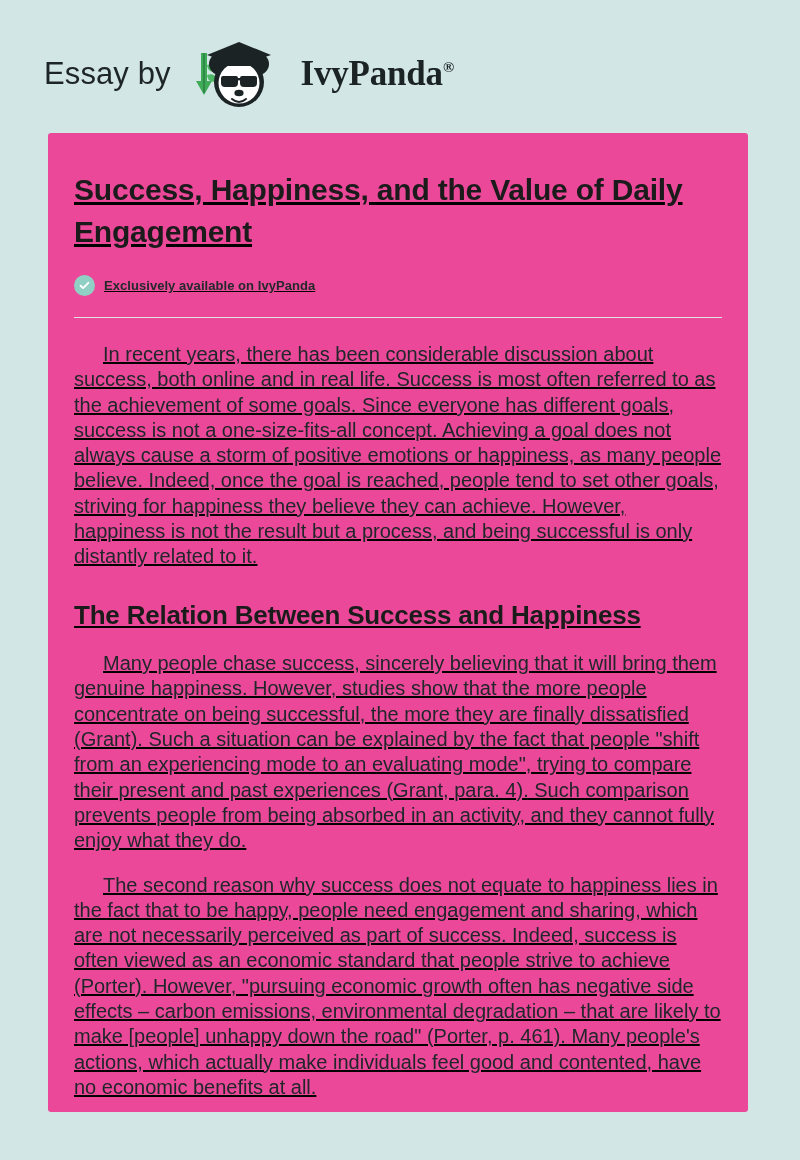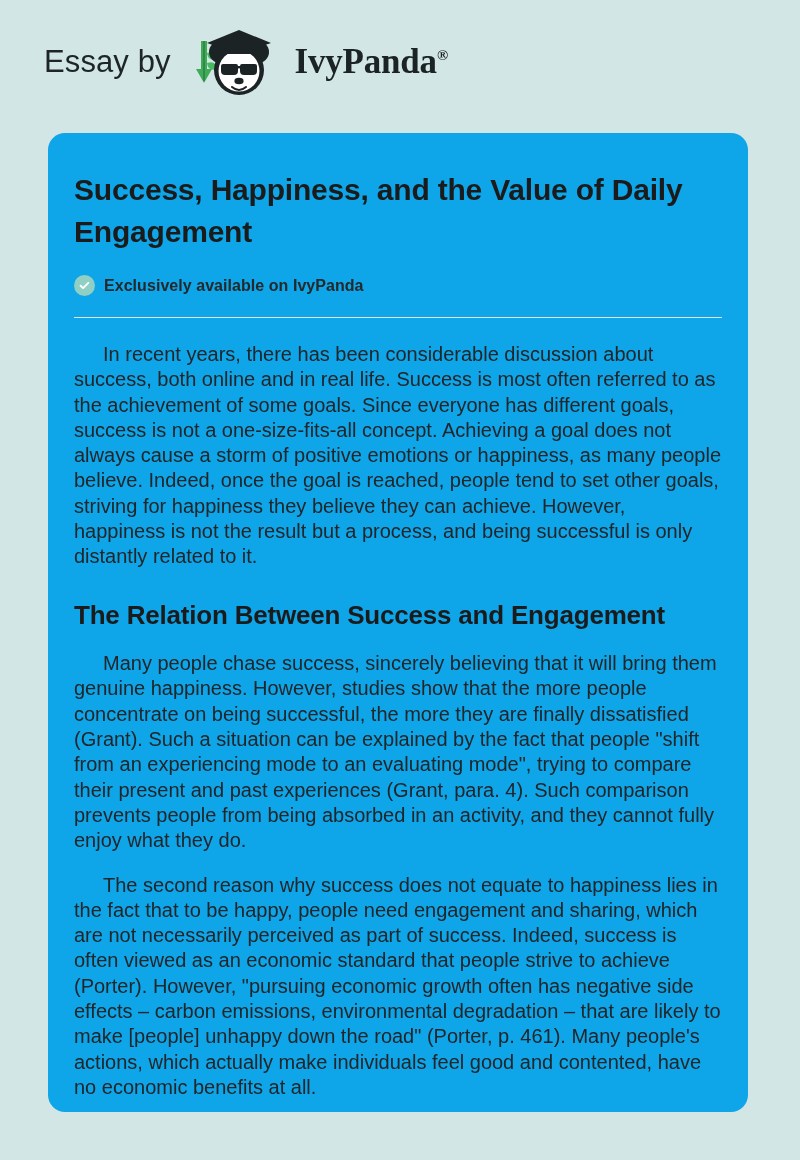--- a/index.html
+++ b/index.html
@@ -16,38 +16,38 @@
   .page {
     position: relative;
     width: 800px;
     height: 1160px;
   }
 
   
   .brand-bar {
     position: absolute;
     left: 44px;
-    top: 20px;
+    top: 32px;
     height: 82px;
     display: flex;
     align-items: center;
     gap: 14px;
   }
   .brand-essay-by {
     font-size: 31px;
     color: #1d2526;
     font-weight: 400;
     letter-spacing: 0.1px;
     line-height: 1;
     white-space: nowrap;
   }
   .brand-logo {
     display: flex;
     align-items: center;
-    gap: 6px;
+    gap: 12px;
     justify-content: center;
   }
   .panda-mark {
     width: 104px;
     height: 76px;
     display: block;
   }
   .brand-wordmark {
     font-family: "Liberation Serif", serif;
     font-weight: bold;
@@ -64,25 +64,26 @@
     font-weight: bold;
   }
 
   
   .doc-card {
     position: absolute;
     left: 48px;
     top: 133px;
     width: 700px;
     height: 979px;
-    background: #0ea5e9;
-    border-radius: 17px;
+    background: #ec4899;
+    border-radius: 3px;
     box-sizing: border-box;
     padding: 36px 26px 0 26px;
     overflow: hidden;
+    text-decoration: underline;
   }
   .doc-inner {
     width: 648px;
     margin: 0 auto;
   }
 
   .doc-title {
     font-size: 30px;
     line-height: 1.4;
     font-weight: bold;
@@ -102,21 +103,21 @@
     height: 21px;
     border-radius: 50%;
     background: #8fcfc4;
     display: inline-flex;
     align-items: center;
     justify-content: center;
     flex: 0 0 auto;
   }
   .check-badge svg { display: block; }
   .exclusive-text {
-    font-size: 16px;
+    font-size: 13px;
     font-weight: bold;
     color: #24292b;
     letter-spacing: 0.05px;
   }
 
   .divider {
     height: 1px;
     background: #e2e2e2;
     width: 100%;
     margin: 0 0 24px 0;
@@ -196,20 +197,20 @@
             <path d="M2.6 6.7 L5.1 9.1 L10.3 3.8" stroke="#ffffff" stroke-width="1.9" fill="none" stroke-linecap="round" stroke-linejoin="round"></path>
           </svg>
         </span>
         <span class="exclusive-text">Exclusively available on IvyPanda</span>
       </div>
 
       <div class="divider"></div>
 
       <p class="body-para">In recent years, there has been considerable discussion about success, both online and in real life. Success is most often referred to as the achievement of some goals. Since everyone has different goals, success is not a one-size-fits-all concept. Achieving a goal does not always cause a storm of positive emotions or happiness, as many people believe. Indeed, once the goal is reached, people tend to set other goals, striving for happiness they believe they can achieve. However, happiness is not the result but a process, and being successful is only distantly related to it.</p>
 
-      <h2 class="section-heading second">The Relation Between Success and Engagement</h2>
+      <h2 class="section-heading second">The Relation Between Success and Happiness</h2>
       <p class="body-para">Many people chase success, sincerely believing that it will bring them genuine happiness. However, studies show that the more people concentrate on being successful, the more they are finally dissatisfied (Grant). Such a situation can be explained by the fact that people "shift from an experiencing mode to an evaluating mode", trying to compare their present and past experiences (Grant, para. 4). Such comparison prevents people from being absorbed in an activity, and they cannot fully enjoy what they do.</p>
       <p class="body-para">The second reason why success does not equate to happiness lies in the fact that to be happy, people need engagement and sharing, which are not necessarily perceived as part of success. Indeed, success is often viewed as an economic standard that people strive to achieve (Porter). However, "pursuing economic growth often has negative side effects – carbon emissions, environmental degradation – that are likely to make [people] unhappy down the road" (Porter, p. 461). Many people's actions, which actually make individuals feel good and contented, have no economic benefits at all.</p>
 
     </div>
   </div>
 
 </div>
 
 </body></html>

